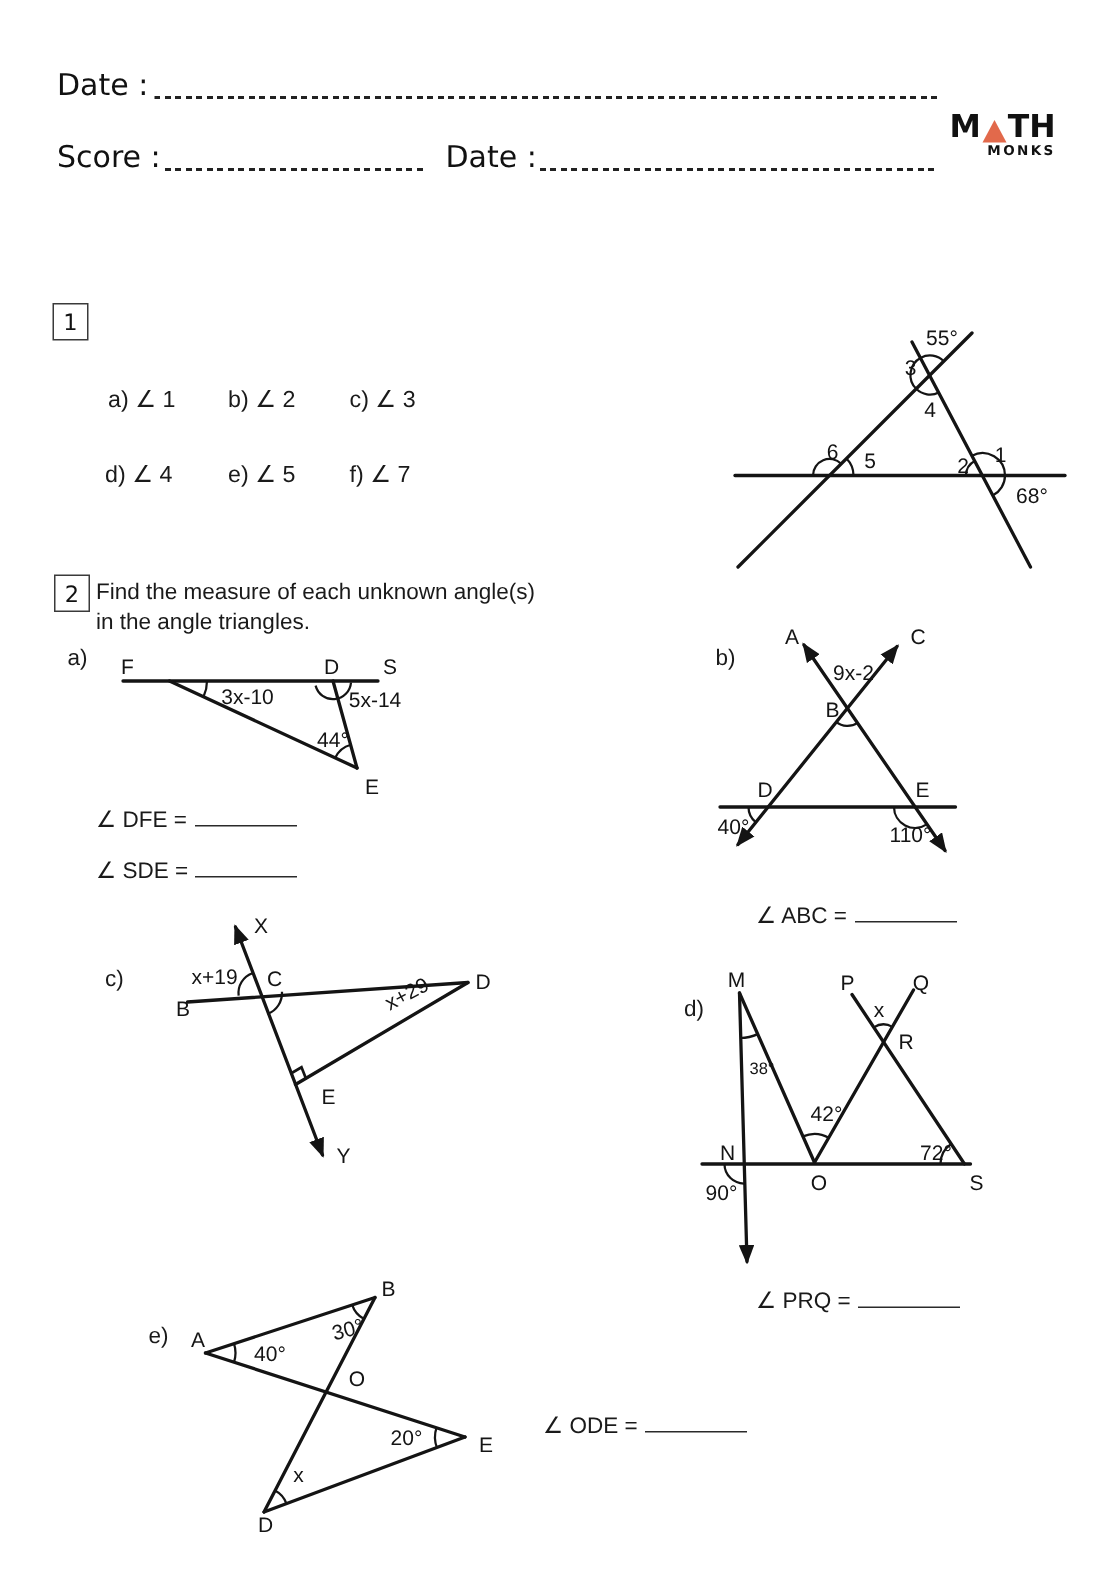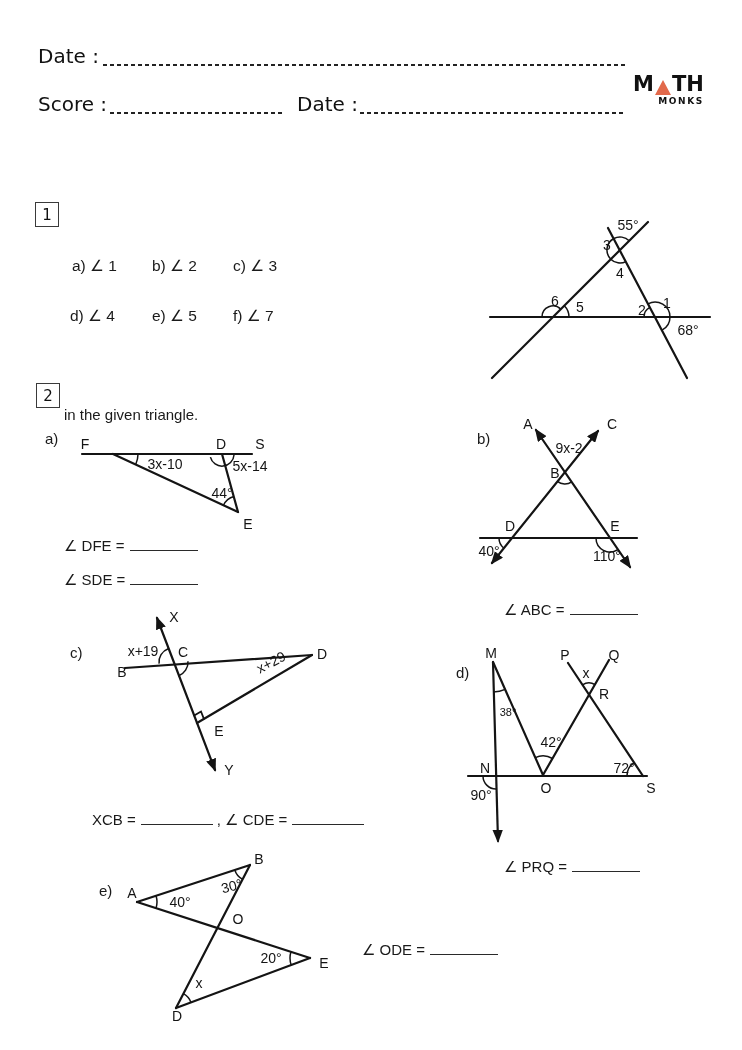--- a/index.html
+++ b/index.html
@@ -88,21 +88,22 @@
     <text x="147" y="55">3</text>
     <text x="160" y="83">4</text>
     <text x="95" y="111">6</text>
     <text x="120" y="117">5</text>
     <text x="182" y="120">2</text>
     <text x="207" y="113">1</text>
     <text x="228" y="140">68°</text>
   </svg>
 
   <div class="abs numbox" style="left:36px;top:383px;">2</div>
-  <div class="abs prompt" style="left:64px;top:406px;">in the given triangle.</div>
+  <div class="abs prompt" style="left:64px;top:386px;">Find the measure of each unknown angle(s)</div>
+  <div class="abs prompt" style="left:64px;top:406px;">in the angle triangles.</div>
 
   <div class="abs partlabel" style="left:45px;top:430px;">a)</div>
   <svg class="abs" style="left:60px;top:425px;" width="215" height="105" viewBox="0 0 215 105">
     <line class="ln" x1="22" y1="29" x2="192" y2="29"></line>
     <line class="ln" x1="53" y1="29" x2="178" y2="87"></line>
     <line class="ln" x1="162" y1="29" x2="178" y2="87"></line>
     <path class="arc" d="M 75.8 39.2 A 25 25 0 0 0 78.0 29.0"></path>
     <path class="arc" d="M 150.4 32.1 A 12 12 0 0 0 174.0 30.0"></path>
     <path class="arc" d="M 173.9 71.5 A 16 16 0 0 0 163.5 80.2"></path>
     <text x="25" y="24">F</text>
@@ -151,23 +152,20 @@
     <path class="arc" d="M 83.4 71.0 A 15 15 0 0 0 93.0 56.2"></path>
     <text x="79" y="17">X</text>
     <text x="48" y="51">x+19</text>
     <text x="88" y="52">C</text>
     <text x="27" y="72">B</text>
     <text x="227" y="54">D</text>
     <text x="177" y="62" transform="rotate(-28,177,59)">x+29</text>
     <text x="124" y="131">E</text>
     <text x="134" y="170">Y</text>
   </svg>
-  <div class="abs answer" style="left:92px;top:810px;">
-    <span>XCB =</span><span class="blank2"></span><span>, ∠ CDE =</span><span class="blank2"></span>
-  </div>
 
   <div class="abs partlabel" style="left:456px;top:664px;">d)</div>
   <svg class="abs" style="left:455px;top:645px;" width="235" height="205" viewBox="0 0 235 205">
     <line class="ln" x1="38" y1="17" x2="43" y2="196" marker-end="url(#arrowhead)"></line>
     <line class="ln" x1="38" y1="17" x2="88" y2="130"></line>
     <line class="ln" x1="88" y1="130" x2="154" y2="15"></line>
     <line class="ln" x1="113" y1="18" x2="188" y2="131"></line>
     <line class="ln" x1="13" y1="131" x2="192" y2="131"></line>
     <path class="arc" d="M 38.5 47.0 A 30 30 0 0 0 50.2 44.4"></path>
     <path class="arc" d="M 97.5 113.5 A 19 19 0 0 0 80.3 112.6"></path>

